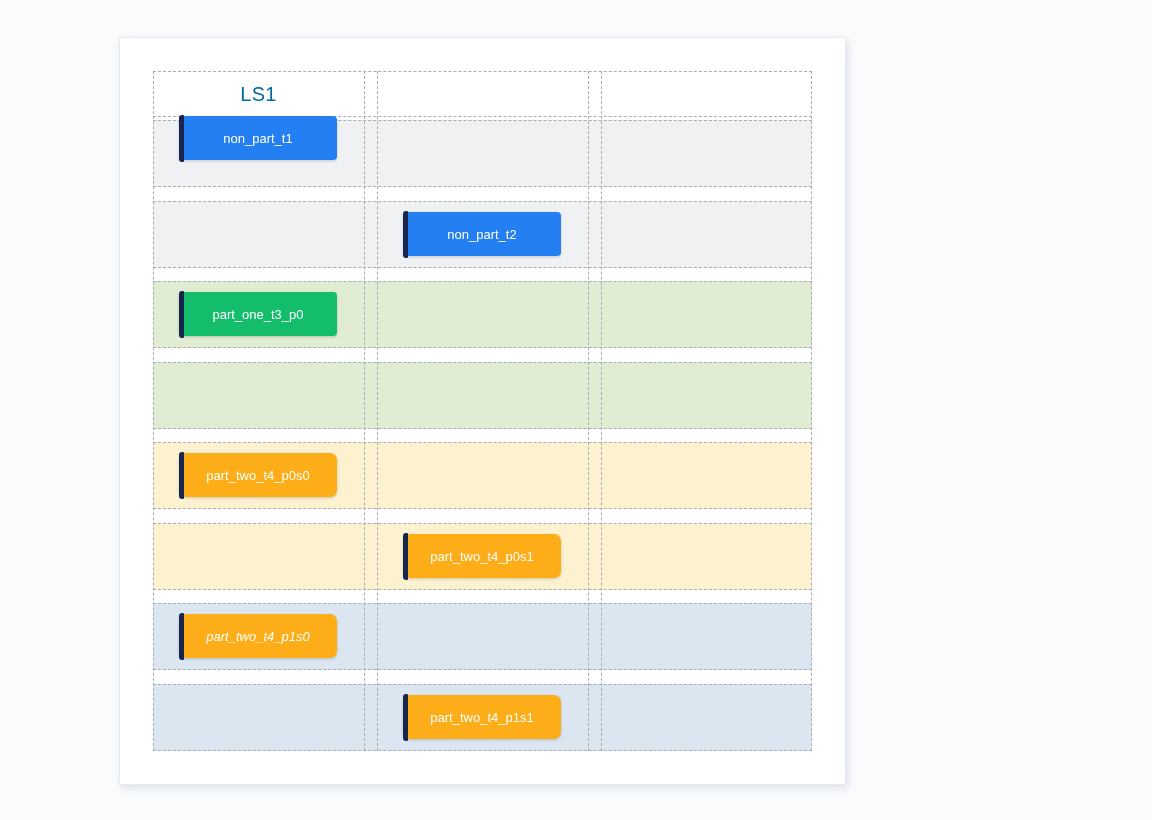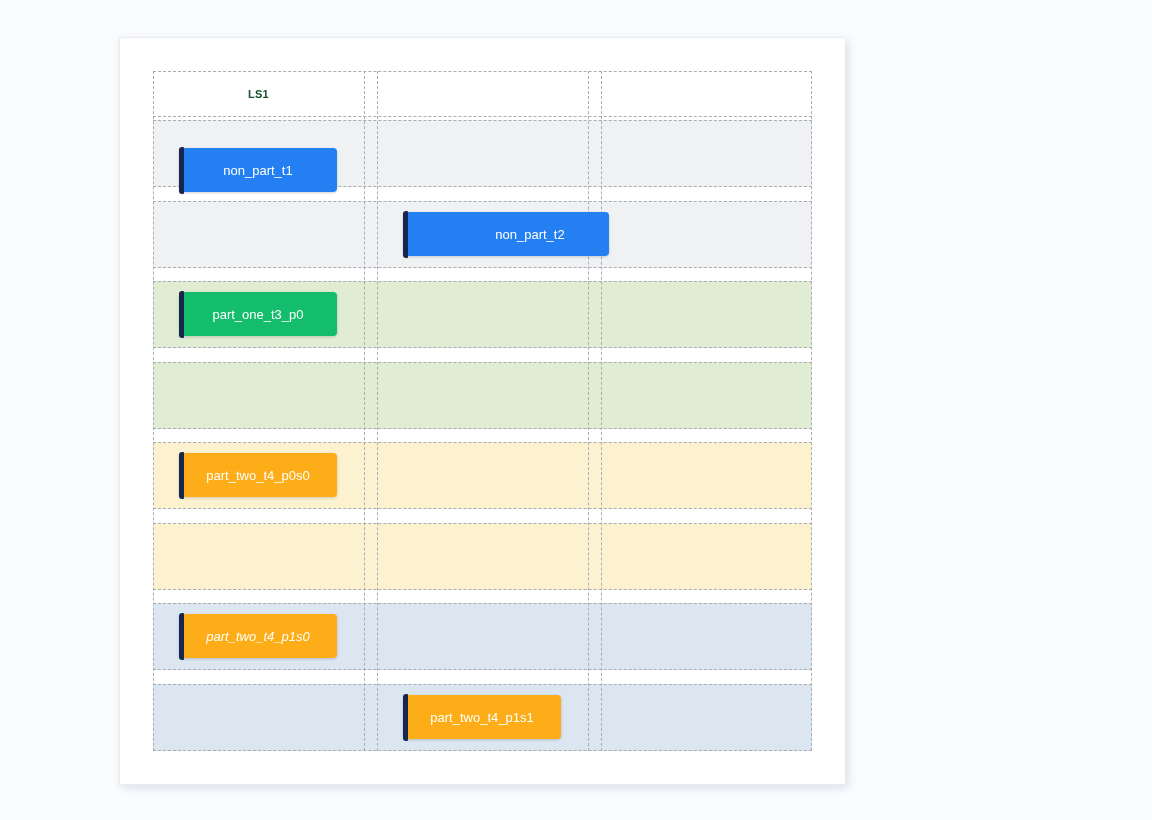--- a/index.html
+++ b/index.html
@@ -51,39 +51,39 @@
   .vline{
     position:absolute;top:0;bottom:0;width:0;
     border-left:1px dashed var(--dash);
   }
   .vl0{left:0;}  .vl1{left:211px;} .vl2{left:224px;}
   .vl3{left:435px;} .vl4{left:448px;} .vl5{left:658px;}
   
   .hdr{
     position:absolute;top:0;height:46px;width:211px;
     display:flex;align-items:center;justify-content:center;
-    font-size:11px;font-weight:700;color:#14532d;letter-spacing:.3px;
+    font-size:20px;font-weight:400;color:#0369a1;letter-spacing:.3px;
   }
   .hdr.c0{left:0;} .hdr.c1{left:224px;} .hdr.c2{left:448px;}
   
   .task{
     position:absolute;width:158px;height:44px;border-radius:4px;
     display:flex;align-items:center;justify-content:center;
     color:#ffffff;font-size:13px;
     box-shadow:0 1px 3px rgba(0,0,0,0.18);
   }
   .task::before{
     content:"";position:absolute;left:0;top:-1.5px;bottom:-1.5px;width:5px;
     background:var(--task-bar);border-radius:3px 1px 1px 3px;
   }
   .task.blue{background:var(--task-blue);}
   .task.green{background:var(--task-green);}
-  .task.amber{background:var(--task-amber);}
+  .task.amber{background:var(--task-amber);border-radius:7px;}
   .task.col0{left:26px;} .task.col1{left:250px;}
-  .task.tr0{top:77px;text-align:center;}  .task.tr1{top:141px;padding-left:48px;} .task.tr2{top:221px;}
+  .task.tr0{top:45px;text-align:center;}  .task.tr1{top:141px;} .task.tr2{top:221px;}
   .task.tr3{top:302px;} .task.tr4{top:382px;} .task.tr5{top:463px;}
   .task.tr6{top:543px;font-style:italic;} .task.tr7{top:624px;text-align:right;}
 </style>
 </head>
 <body>
 
 <div class="card">
   <div class="grid">
 
     <div class="band header"></div>
@@ -102,17 +102,18 @@
     <div class="vline vl3"></div>
     <div class="vline vl4"></div>
     <div class="vline vl5"></div>
 
     <div class="hdr c0">LS1</div>
 
     <div class="task blue  tr0 col0">non_part_t1</div>
     <div class="task blue  tr1 col1">non_part_t2</div>
     <div class="task green tr2 col0">part_one_t3_p0</div>
     <div class="task amber tr4 col0">part_two_t4_p0s0</div>
+    <div class="task amber tr5 col1">part_two_t4_p0s1</div>
     <div class="task amber tr6 col0">part_two_t4_p1s0</div>
     <div class="task amber tr7 col1">part_two_t4_p1s1</div>
 
   </div>
 </div>
 
 </body></html>

